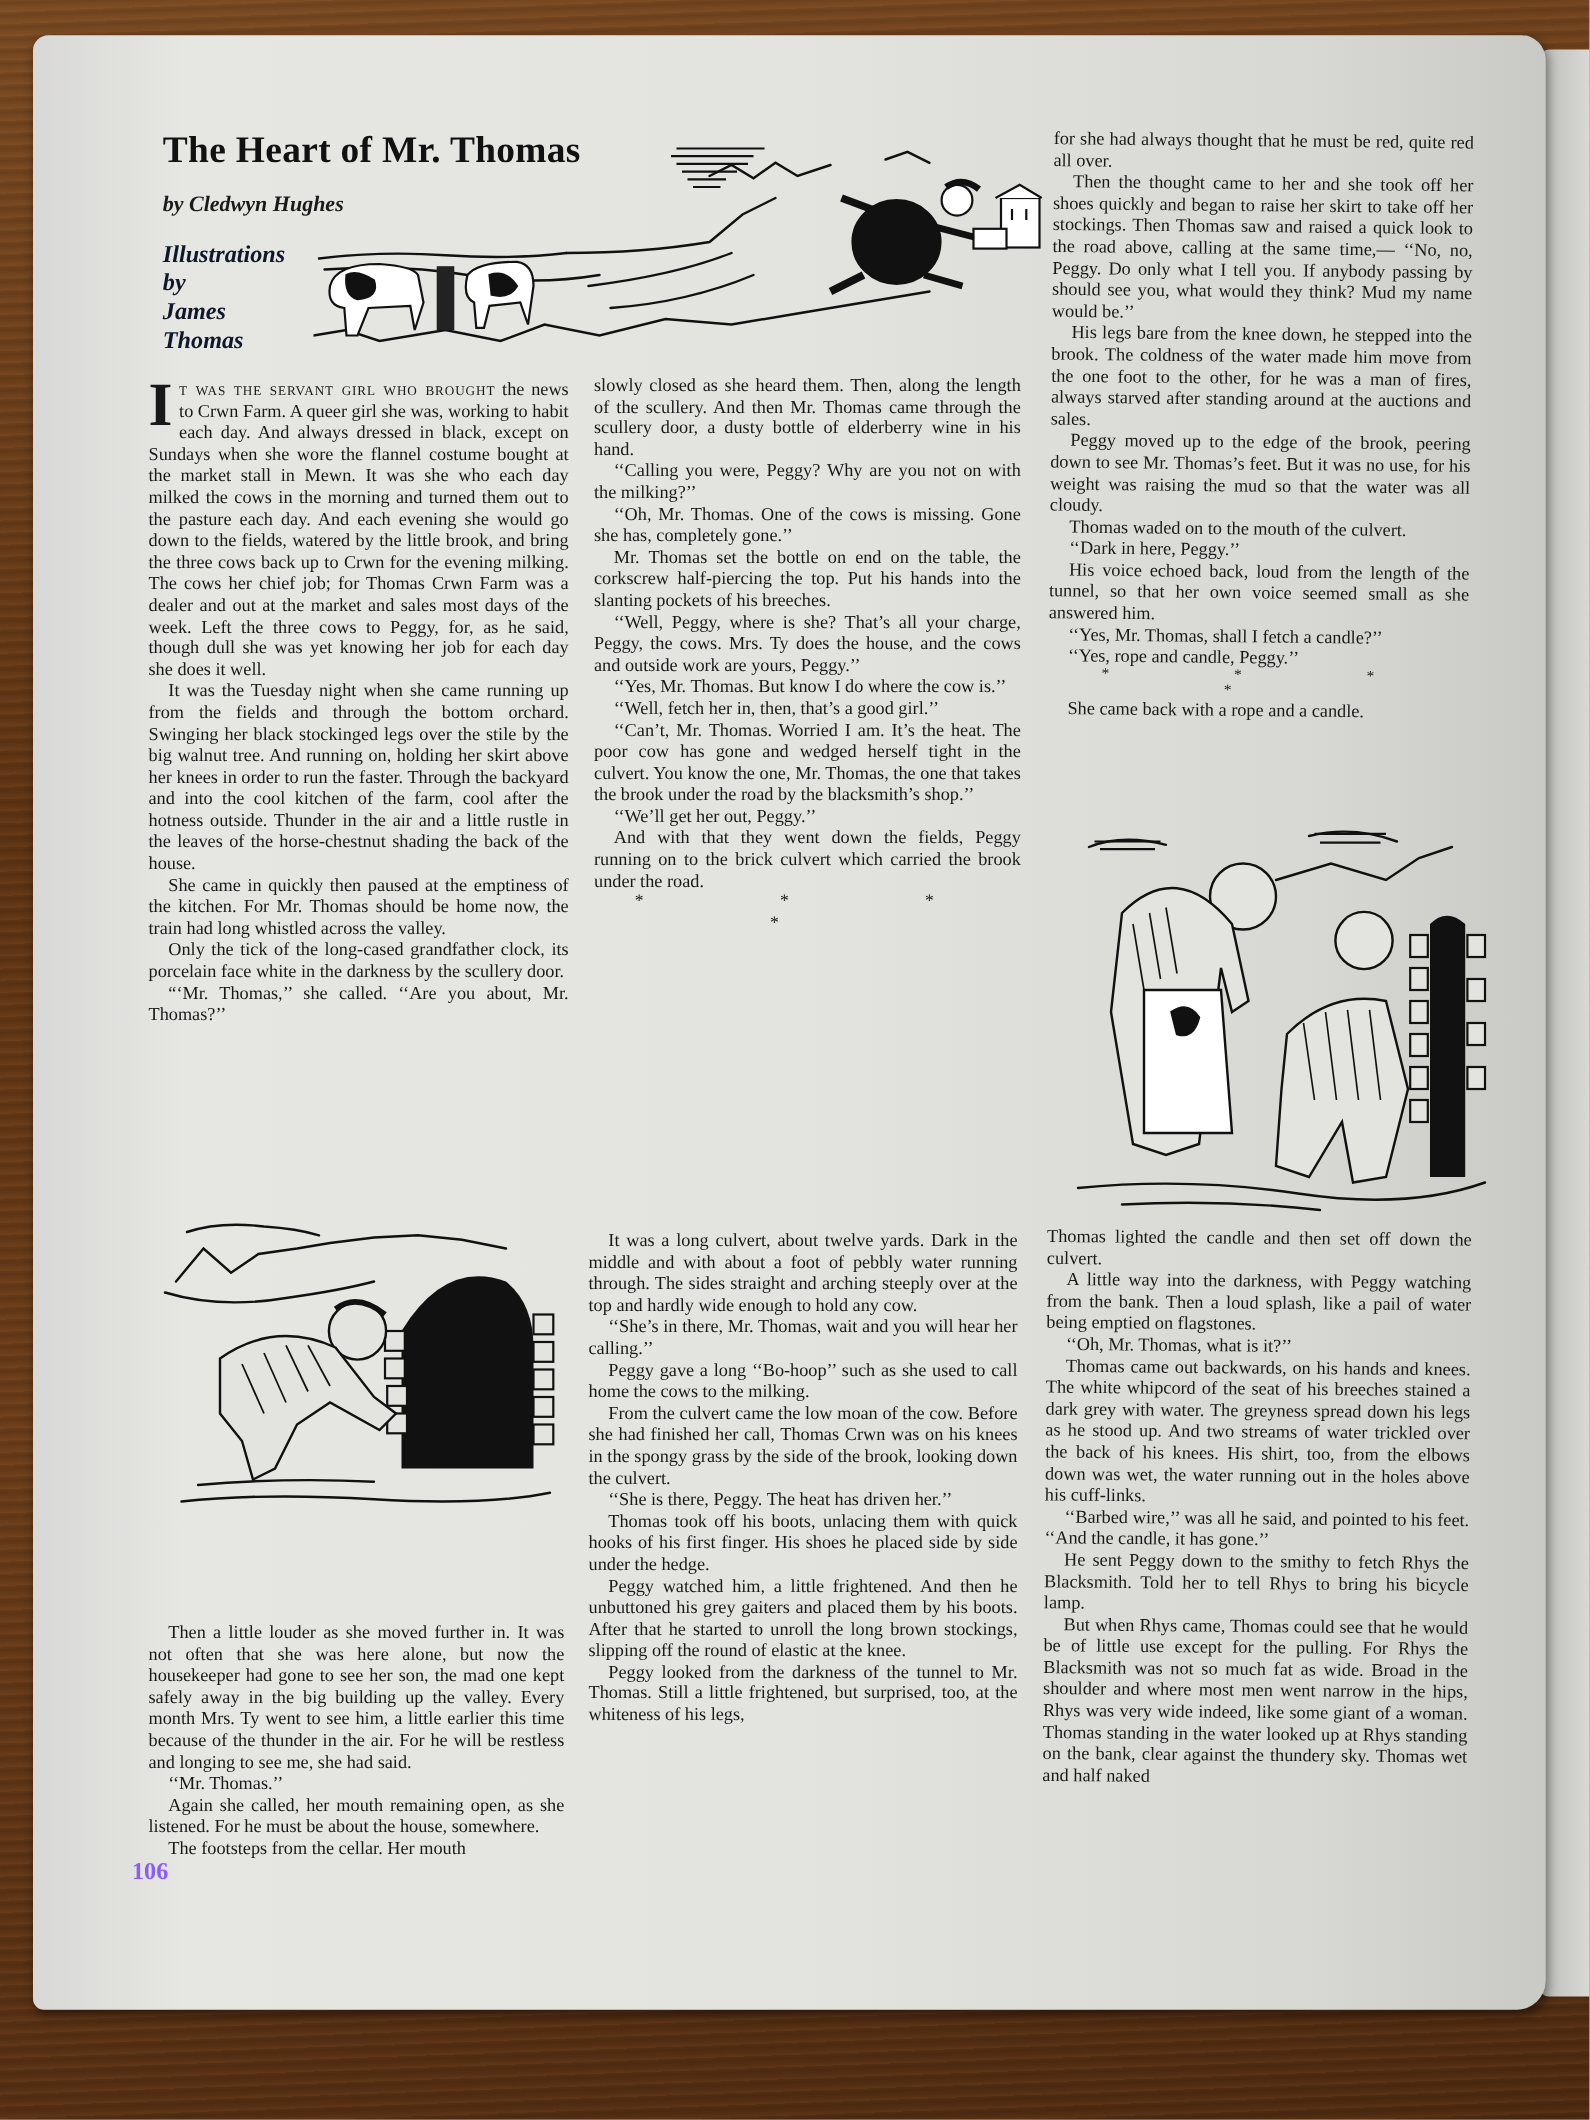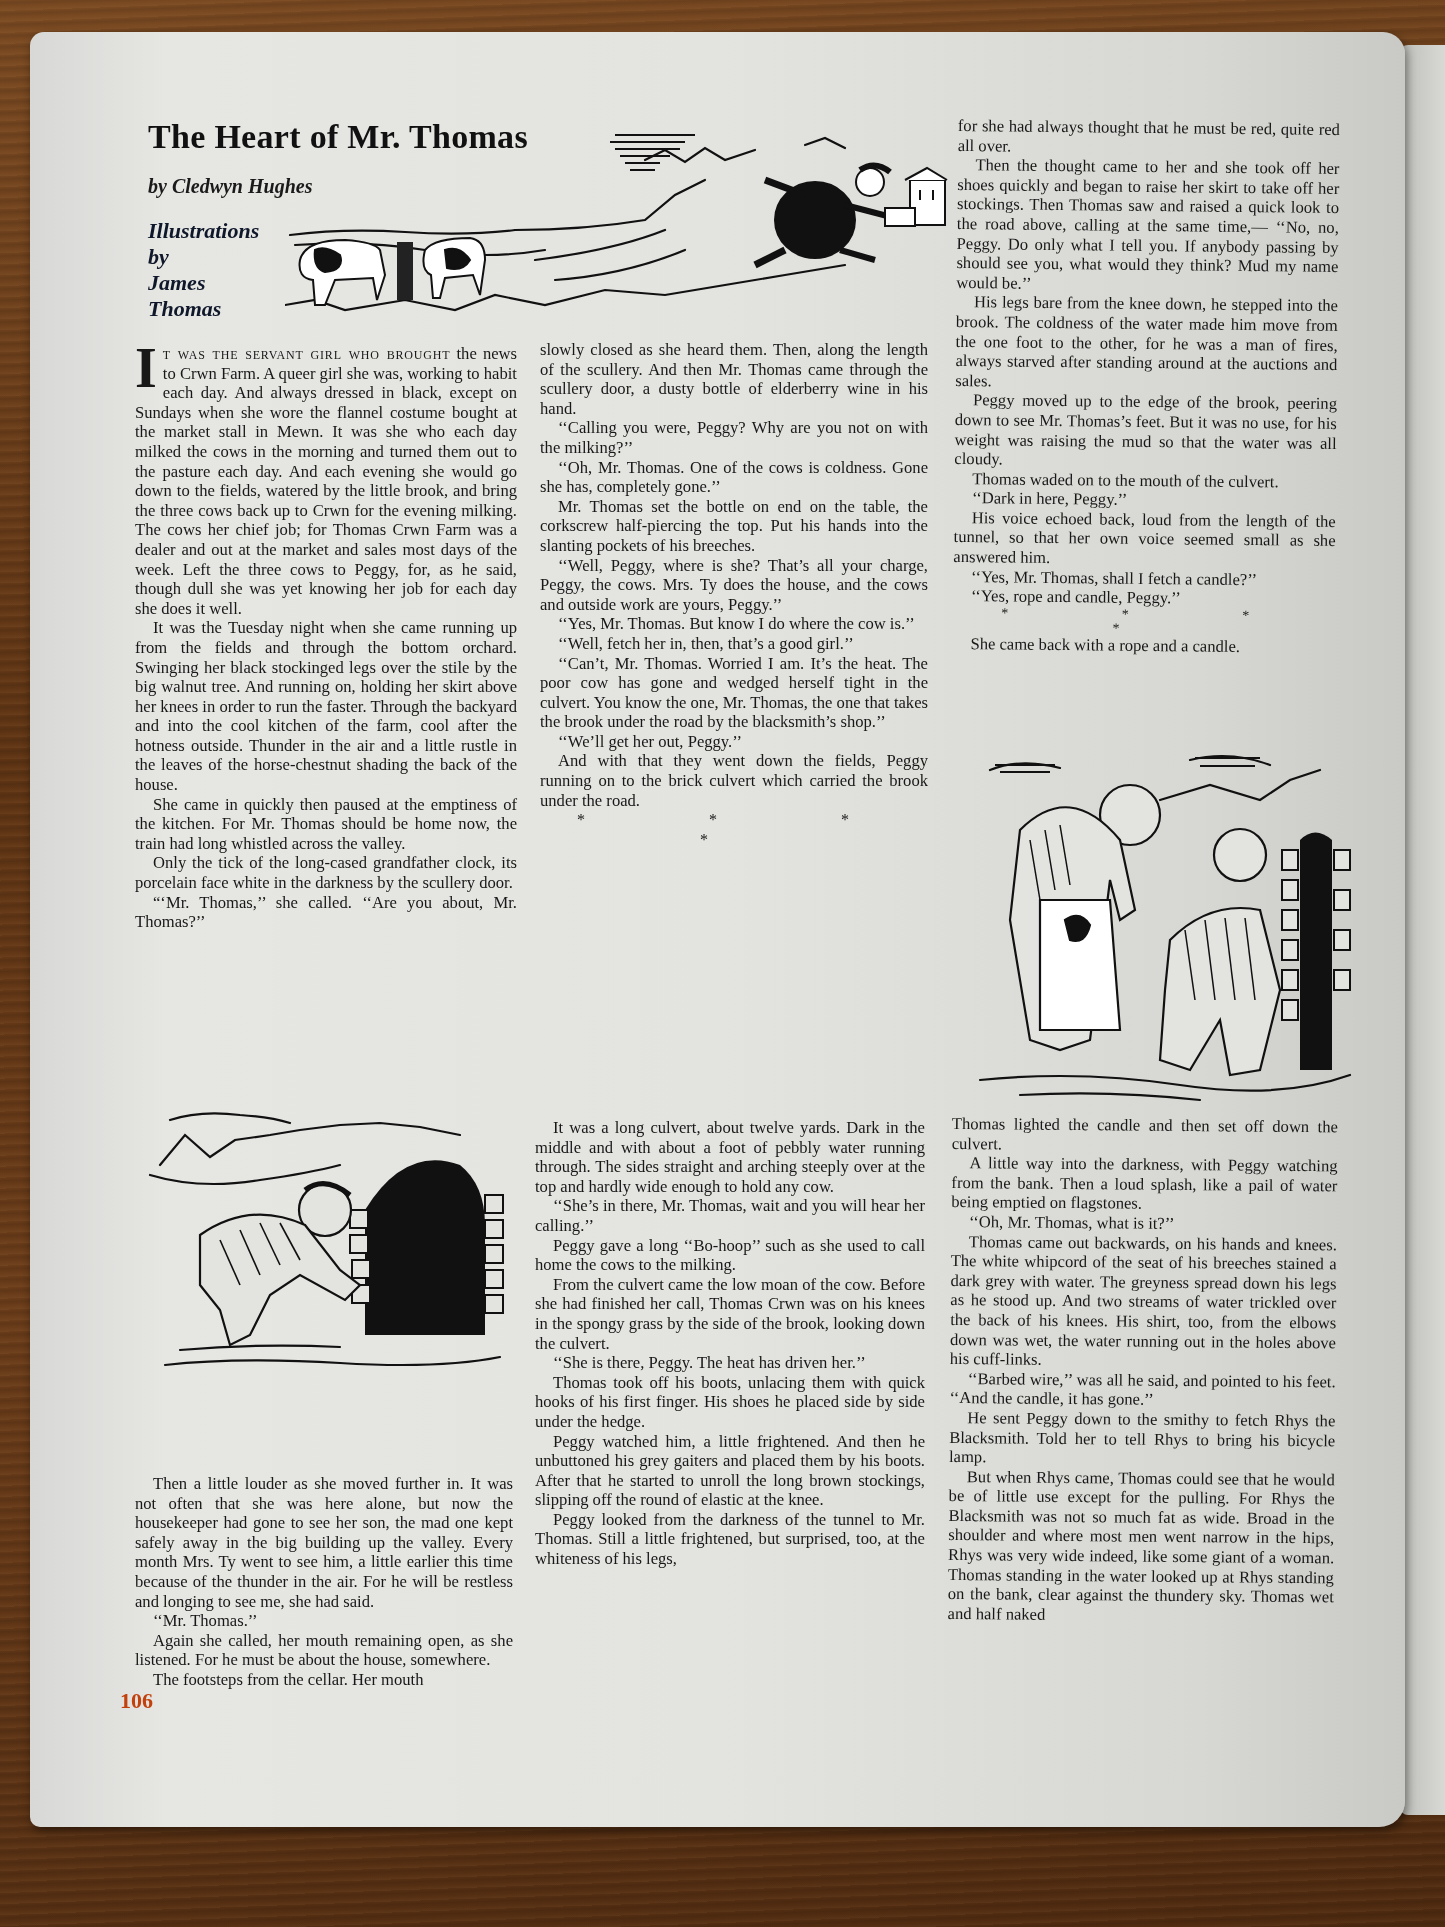--- a/index.html
+++ b/index.html
@@ -45,21 +45,21 @@
   }
   .smallcaps { font-variant: small-caps; letter-spacing:0.8px; }
   .col1 { left:135px; top:344px; width:382px; }
   .col1b { left:135px; top:1474px; width:378px; }
   .col2 { left:540px; top:340px; width:388px; }
   .col2b { left:535px; top:1118px; width:390px; }
   .col3 { left:958px; top:116px; width:382px; transform: rotate(0.6deg); transform-origin: top left; }
   .col3b { left:952px; top:1114px; width:386px; transform: rotate(0.5deg); transform-origin: top left; }
   .stars { text-align:center; letter-spacing:60px; font-size:16px; margin:18px 0 16px; text-indent:0; }
   .stars3 { text-align:center; letter-spacing:55px; font-size:14px; margin:0; text-indent:0; line-height:14px; }
-  .pageno { position:absolute; left:120px; top:1688px; font-size:22px; font-weight:bold; color:#c2410c; }
+  .pageno { position:absolute; left:120px; top:1688px; font-size:22px; font-weight:bold; color:#8b5cf6; }
   .illus { position:absolute; }
 </style>
 </head>
 <body>
 
 <div class="wood-grain"></div>
 <div class="next-page"></div>
 
 <div class="page"></div>
 
@@ -168,21 +168,21 @@
 <div class="col col1b">
   <p>Then a little louder as she moved further in. It was not often that she was here alone, but now the housekeeper had gone to see her son, the mad one kept safely away in the big building up the valley. Every month Mrs. Ty went to see him, a little earlier this time because of the thunder in the air. For he will be restless and longing to see me, she had said.</p>
   <p>‘‘Mr. Thomas.’’</p>
   <p>Again she called, her mouth remaining open, as she listened. For he must be about the house, somewhere.</p>
   <p>The footsteps from the cellar. Her mouth</p>
 </div>
 
 <div class="col col2">
   <p class="noindent">slowly closed as she heard them. Then, along the length of the scullery. And then Mr. Thomas came through the scullery door, a dusty bottle of elderberry wine in his hand.</p>
   <p>‘‘Calling you were, Peggy? Why are you not on with the milking?’’</p>
-  <p>‘‘Oh, Mr. Thomas. One of the cows is coldness. Gone she has, completely gone.’’</p>
+  <p>‘‘Oh, Mr. Thomas. One of the cows is missing. Gone she has, completely gone.’’</p>
   <p>Mr. Thomas set the bottle on end on the table, the corkscrew half-piercing the top. Put his hands into the slanting pockets of his breeches.</p>
   <p>‘‘Well, Peggy, where is she? That’s all your charge, Peggy, the cows. Mrs. Ty does the house, and the cows and outside work are yours, Peggy.’’</p>
   <p>‘‘Yes, Mr. Thomas. But know I do where the cow is.’’</p>
   <p>‘‘Well, fetch her in, then, that’s a good girl.’’</p>
   <p>‘‘Can’t, Mr. Thomas. Worried I am. It’s the heat. The poor cow has gone and wedged herself tight in the culvert. You know the one, Mr. Thomas, the one that takes the brook under the road by the blacksmith’s shop.’’</p>
   <p>‘‘We’ll get her out, Peggy.’’</p>
   <p>And with that they went down the fields, Peggy running on to the brick culvert which carried the brook under the road.</p>
   <p class="stars">* * * *</p>
 </div>
 

